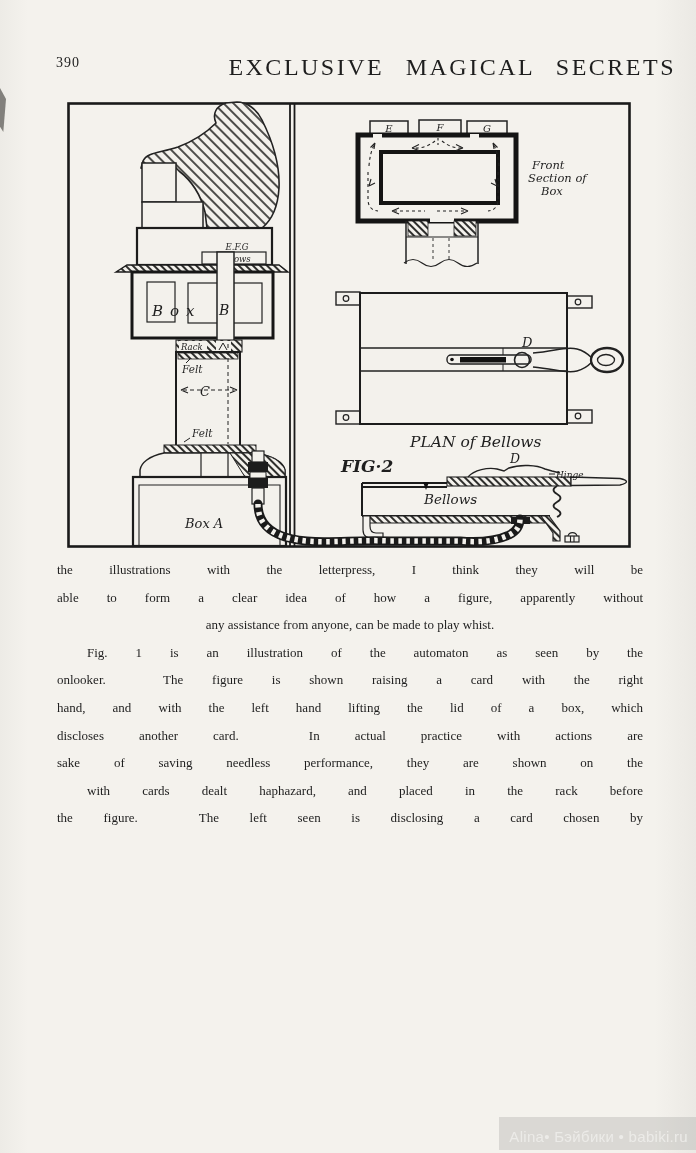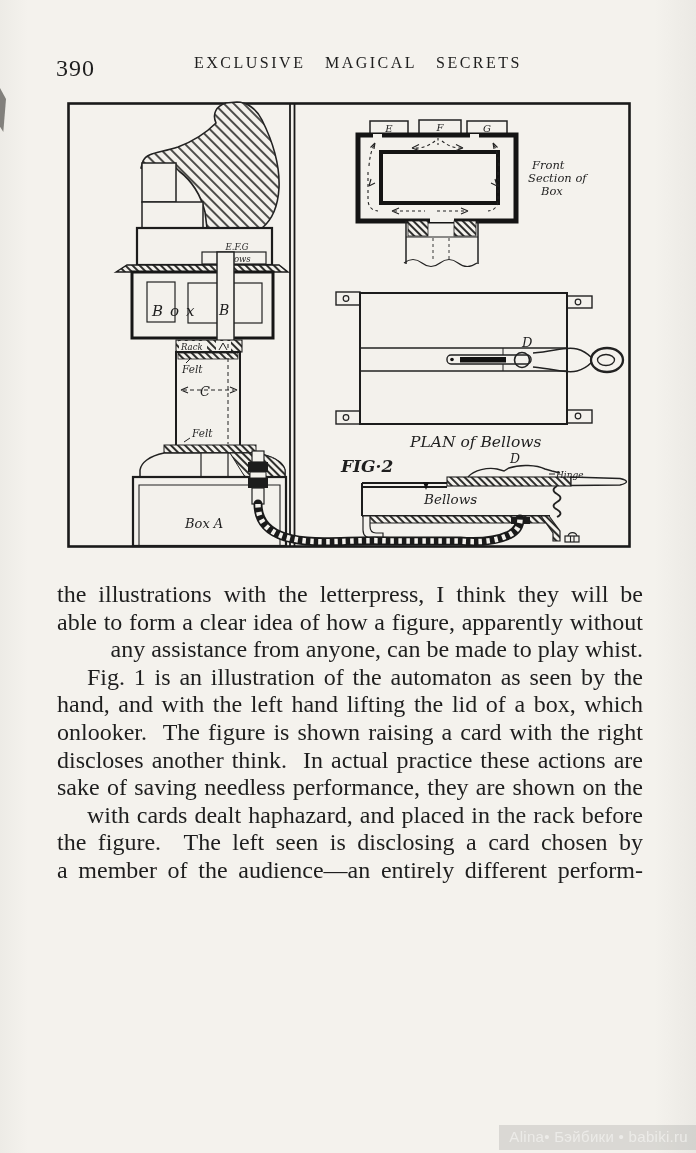--- a/index.html
+++ b/index.html
@@ -1,36 +1,36 @@
 <!DOCTYPE html>
 <html><head>
 <meta charset="utf-8">
 <style>
   html,body{margin:0;padding:0;}
   body{
     width:696px;height:1153px;position:relative;overflow:hidden;
     background:linear-gradient(90deg,#edebe6 0%,#f4f2ed 4%,#f4f2ed 94%,#ebe9e4 100%);
     font-family:"Liberation Serif",serif;color:#1e1e1e;
   }
-  .pageno{position:absolute;left:56px;top:55px;font-size:24px;letter-spacing:1px;}
-  .header{position:absolute;left:40px;right:20px;top:54px;text-align:center;
-          font-size:16px;letter-spacing:2.5px;word-spacing:13px;white-space:nowrap;}
+  .pageno{position:absolute;left:56px;top:55px;font-size:14px;letter-spacing:1px;}
+  .header{position:absolute;left:40px;right:20px;top:54px;text-align:right;
+          font-size:24px;letter-spacing:2.5px;word-spacing:13px;white-space:nowrap;}
   .figwrap{position:absolute;left:60px;top:95px;width:580px;height:462px;}
-  .bodytext{position:absolute;left:57px;top:581px;width:586px;
-            font-size:24px;line-height:27.6px;}
+  .bodytext{position:absolute;left:57px;top:556px;width:586px;
+            font-size:13px;line-height:27.6px;}
   .para div{white-space:pre-wrap;}
   .jl{text-align:justify;text-align-last:justify;}
-  .ll{text-align:right;}
+  .ll{text-align:center;}
   .indent > div:first-child{text-indent:30px;font-family:Liberation Serif, serif;}
   .edge-sliver{position:absolute;left:0;top:88px;width:6px;height:44px;background:#6e6d68;
                clip-path:polygon(0 0,100% 25%,55% 100%,0 88%);opacity:.85;}
   .watermark{position:absolute;right:0;bottom:3px;min-width:150px;
              background:rgba(170,170,166,.35);color:#eceat e8;
              color:#ecebe8;font-family:"Liberation Sans",sans-serif;
-             font-size:15px;letter-spacing:.3px;padding:3px 8px 5px 10px;margin-top:20px;}
+             font-size:15px;letter-spacing:.3px;padding:11px 8px 5px 10px;margin-top:20px;}
   svg text{fill:#1f1f1f;font-family:"DejaVu Serif",serif;font-style:italic;}
 </style>
 </head>
 <body>
 
 <div class="edge-sliver"></div>
 
 <div class="pageno">390</div>
 <div class="header">EXCLUSIVE MAGICAL SECRETS</div>
 
@@ -226,25 +226,24 @@
 </div>
 
 <div class="bodytext">
   <div class="para">
       <div class="jl">the illustrations with the letterpress, I think they will be</div>
       <div class="jl">able to form a clear idea of how a figure, apparently without</div>
       <div class="ll">any assistance from anyone, can be made to play whist.</div>
     </div>
   <div class="para indent">
       <div class="jl">Fig. 1 is an illustration of the automaton as seen by the</div>
+      <div class="jl">onlooker.  The figure is shown raising a card with the right</div>
       <div class="jl">hand, and with the left hand lifting the lid of a box, which</div>
-      <div class="jl">onlooker.  The figure is shown raising a card with the right</div>
-      <div class="jl">discloses another think.  In actual practice these actions are</div>
+      <div class="jl">discloses another card.  In actual practice with actions are</div>
       <div class="jl">sake of saving needless performance, they are shown on the</div>
     </div>
   <div class="para indent">
       <div class="jl">with cards dealt haphazard, and placed in the rack before</div>
       <div class="jl">the figure.  The left seen is disclosing a card chosen by</div>
-      <div class="jl">a member of the audience—an entirely different perform-</div>
     </div>
 </div>
 
 <div class="watermark">Alina• Бэйбики • babiki.ru</div>
 
 </body></html>

